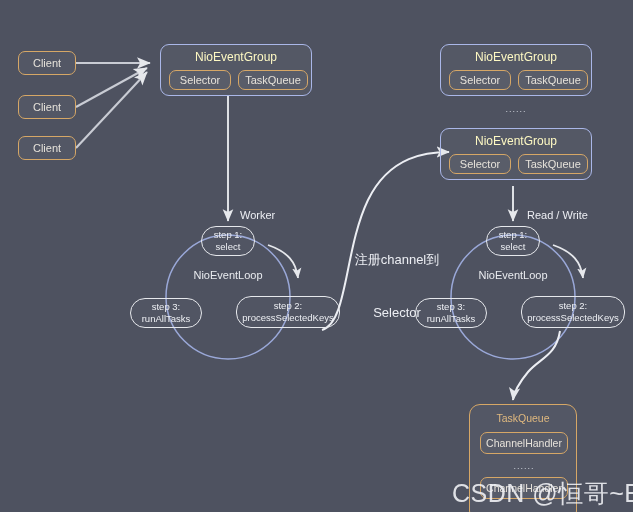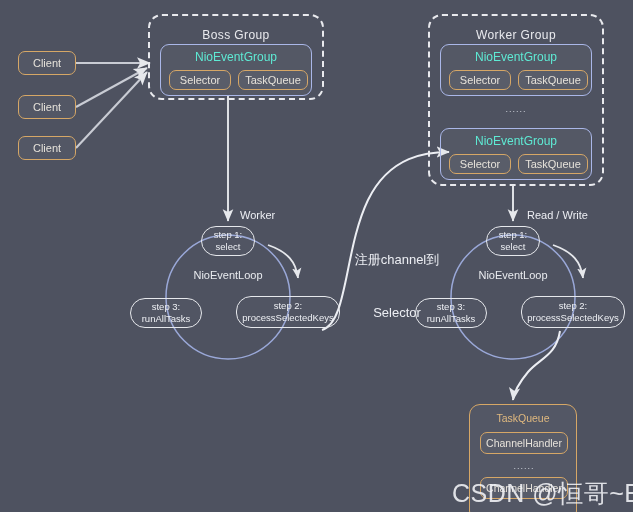--- a/index.html
+++ b/index.html
@@ -61,21 +61,21 @@
     box-sizing: border-box;
     border: 1.6px solid #aab7e8;
     border-radius: 9px;
     background: rgba(255,255,255,0.035);
   }
   .evt-group-title {
     position: absolute;
     left: 0; right: 0;
     top: 5px;
     text-align: center;
-    color: #5eead4;
+    color: #fef9c3;
     font-size: 12px;
   }
 
   
   .gold {
     position: absolute;
     box-sizing: border-box;
     border: 1.5px solid #d6a766;
     border-radius: 7px;
     background: rgba(255,255,255,0.03);
@@ -174,37 +174,31 @@
   <div class="gold" style="left:18px; top:51px; width:58px; height:24px;">
     <span>Client</span>
   </div>
   <div class="gold" style="left:18px; top:95px; width:58px; height:24px;">
     <span>Client</span>
   </div>
   <div class="gold" style="left:18px; top:136px; width:58px; height:24px;">
     <span>Client</span>
   </div>
 
-  <div class="node group-dashed" style="left:148px; top:14px; width:176px; height:86px;">
-    <div class="group-title" style="top:13px;">Boss Group</div>
-  </div>
 
   <div class="evt-group" style="left:160px; top:44px; width:152px; height:52px;">
     <div class="evt-group-title">NioEventGroup</div>
     <div class="gold" style="left:8px; top:25px; width:62px; height:20px;">
       <span>Selector</span>
     </div>
     <div class="gold" style="left:77px; top:25px; width:70px; height:20px;">
       <span>TaskQueue</span>
     </div>
   </div>
 
-  <div class="node group-dashed" style="left:428px; top:14px; width:176px; height:172px;">
-    <div class="group-title" style="top:13px;">Worker Group</div>
-  </div>
 
   <div class="evt-group" style="left:440px; top:44px; width:152px; height:52px;">
     <div class="evt-group-title">NioEventGroup</div>
     <div class="gold" style="left:8px; top:25px; width:62px; height:20px;">
       <span>Selector</span>
     </div>
     <div class="gold" style="left:77px; top:25px; width:70px; height:20px;">
       <span>TaskQueue</span>
     </div>
   </div>

